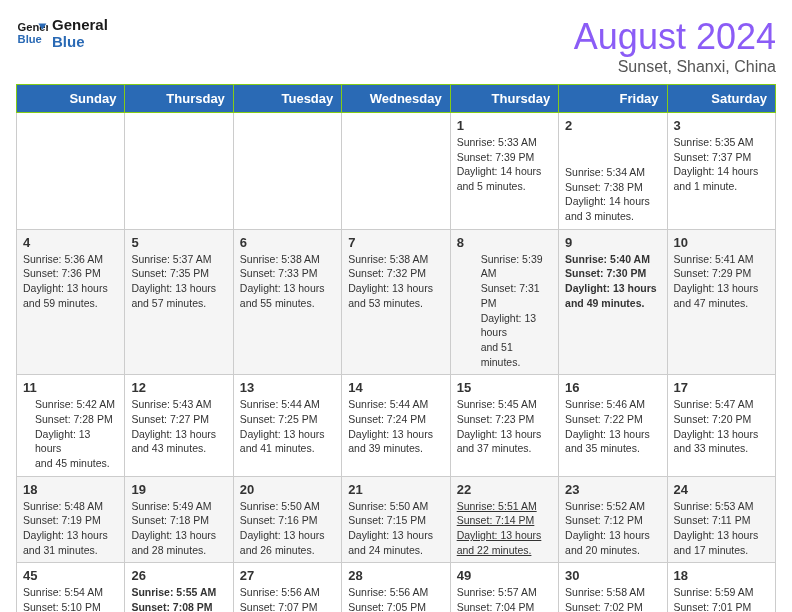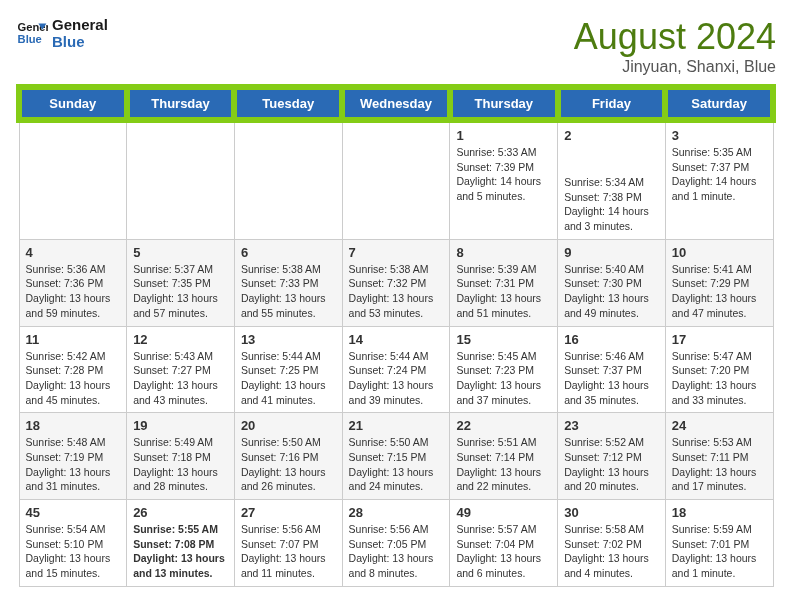--- a/index.html
+++ b/index.html
@@ -24,39 +24,39 @@
     .logo-icon {
       width: 32px;
       height: 32px;
     }
     .title-area {
       text-align: right;
     }
     .month-title {
       font-size: 36px;
       font-weight: normal;
-      color: #4d7c0f;
+      color: #8b5cf6;
     }
     .location-title {
       font-size: 16px;
       color: #555;
     }
     .calendar {
       width: 100%;
       border-collapse: collapse;
       border: 1px solid #ccc;
     }
     .calendar th {
       background-color: #2a6ab5;
       color: #fff;
-      text-align: center;
+      text-align: right;
       padding: 6px 8px;
       font-size: 13px;
       font-weight: bold;
-      border: 6px solid #84cc16;
+      border: 1px solid #84cc16;
     }
     .calendar td {
       vertical-align: top;
       padding: 5px 6px;
       border: 1px solid #ccc;
       width: 108px;
       min-height: 90px;
       font-size: 11px;
       color: #333;
       background: #fff;
@@ -89,21 +89,21 @@
       <text x="2" y="32" font-size="14" font-weight="bold" fill="#2a6ab5">Blue</text>
       <polygon points="28,8 38,8 33,16" fill="#2a6ab5"></polygon>
     </svg>
     <div>
       <div style="font-size:15px;font-weight:bold;color:#1a1a1a;">General</div>
       <div style="font-size:15px;font-weight:bold;color:#2a6ab5;">Blue</div>
     </div>
   </div>
   <div class="title-area">
     <div class="month-title">August 2024</div>
-    <div class="location-title">Jinyuan, Shanxi, Blue</div>
+    <div class="location-title">Sunset, Shanxi, China</div>
   </div>
 </div>
 
 <table class="calendar">
   <thead>
     <tr>
     <th>Sunday</th>
         <th>Thursday</th>
         <th>Tuesday</th>
         <th>Wednesday</th>
@@ -164,44 +164,44 @@
         </td>
         <td>
           <span class="day-number">7</span>
           <div class="day-info" style="white-space: pre-line;">Sunrise: 5:38 AM
 Sunset: 7:32 PM
 Daylight: 13 hours
 and 53 minutes.</div>
         </td>
         <td>
           <span class="day-number">8</span>
-          <div class="day-info" style="white-space: pre-line;">Sunrise: 5:39 AM
+          <div class="day-info" style="white-space: pre-line; margin-left: 24px;">Sunrise: 5:39 AM
 Sunset: 7:31 PM
 Daylight: 13 hours
 and 51 minutes.</div>
         </td>
         <td>
           <span class="day-number">9</span>
-          <div class="day-info" style="white-space: pre-line;">Sunrise: 5:40 AM
+          <div class="day-info" style="white-space: pre-line; font-weight: bold;">Sunrise: 5:40 AM
 Sunset: 7:30 PM
 Daylight: 13 hours
 and 49 minutes.</div>
         </td>
         <td>
           <span class="day-number">10</span>
           <div class="day-info" style="white-space: pre-line;">Sunrise: 5:41 AM
 Sunset: 7:29 PM
 Daylight: 13 hours
 and 47 minutes.</div>
         </td>
       </tr>
       <tr>
         <td>
           <span class="day-number">11</span>
-          <div class="day-info" style="white-space: pre-line;">Sunrise: 5:42 AM
+          <div class="day-info" style="white-space: pre-line; margin-left: 12px;">Sunrise: 5:42 AM
 Sunset: 7:28 PM
 Daylight: 13 hours
 and 45 minutes.</div>
         </td>
         <td>
           <span class="day-number">12</span>
           <div class="day-info" style="white-space: pre-line;">Sunrise: 5:43 AM
 Sunset: 7:27 PM
 Daylight: 13 hours
 and 43 minutes.</div>
@@ -223,21 +223,21 @@
         <td>
           <span class="day-number">15</span>
           <div class="day-info" style="white-space: pre-line;">Sunrise: 5:45 AM
 Sunset: 7:23 PM
 Daylight: 13 hours
 and 37 minutes.</div>
         </td>
         <td>
           <span class="day-number">16</span>
           <div class="day-info" style="white-space: pre-line;">Sunrise: 5:46 AM
-Sunset: 7:37 PM
+Sunset: 7:22 PM
 Daylight: 13 hours
 and 35 minutes.</div>
         </td>
         <td>
           <span class="day-number">17</span>
           <div class="day-info" style="white-space: pre-line;">Sunrise: 5:47 AM
 Sunset: 7:20 PM
 Daylight: 13 hours
 and 33 minutes.</div>
         </td>
@@ -266,21 +266,21 @@
         </td>
         <td>
           <span class="day-number">21</span>
           <div class="day-info" style="white-space: pre-line;">Sunrise: 5:50 AM
 Sunset: 7:15 PM
 Daylight: 13 hours
 and 24 minutes.</div>
         </td>
         <td>
           <span class="day-number">22</span>
-          <div class="day-info" style="white-space: pre-line;">Sunrise: 5:51 AM
+          <div class="day-info" style="white-space: pre-line; text-decoration: underline;">Sunrise: 5:51 AM
 Sunset: 7:14 PM
 Daylight: 13 hours
 and 22 minutes.</div>
         </td>
         <td>
           <span class="day-number">23</span>
           <div class="day-info" style="white-space: pre-line;">Sunrise: 5:52 AM
 Sunset: 7:12 PM
 Daylight: 13 hours
 and 20 minutes.</div>

